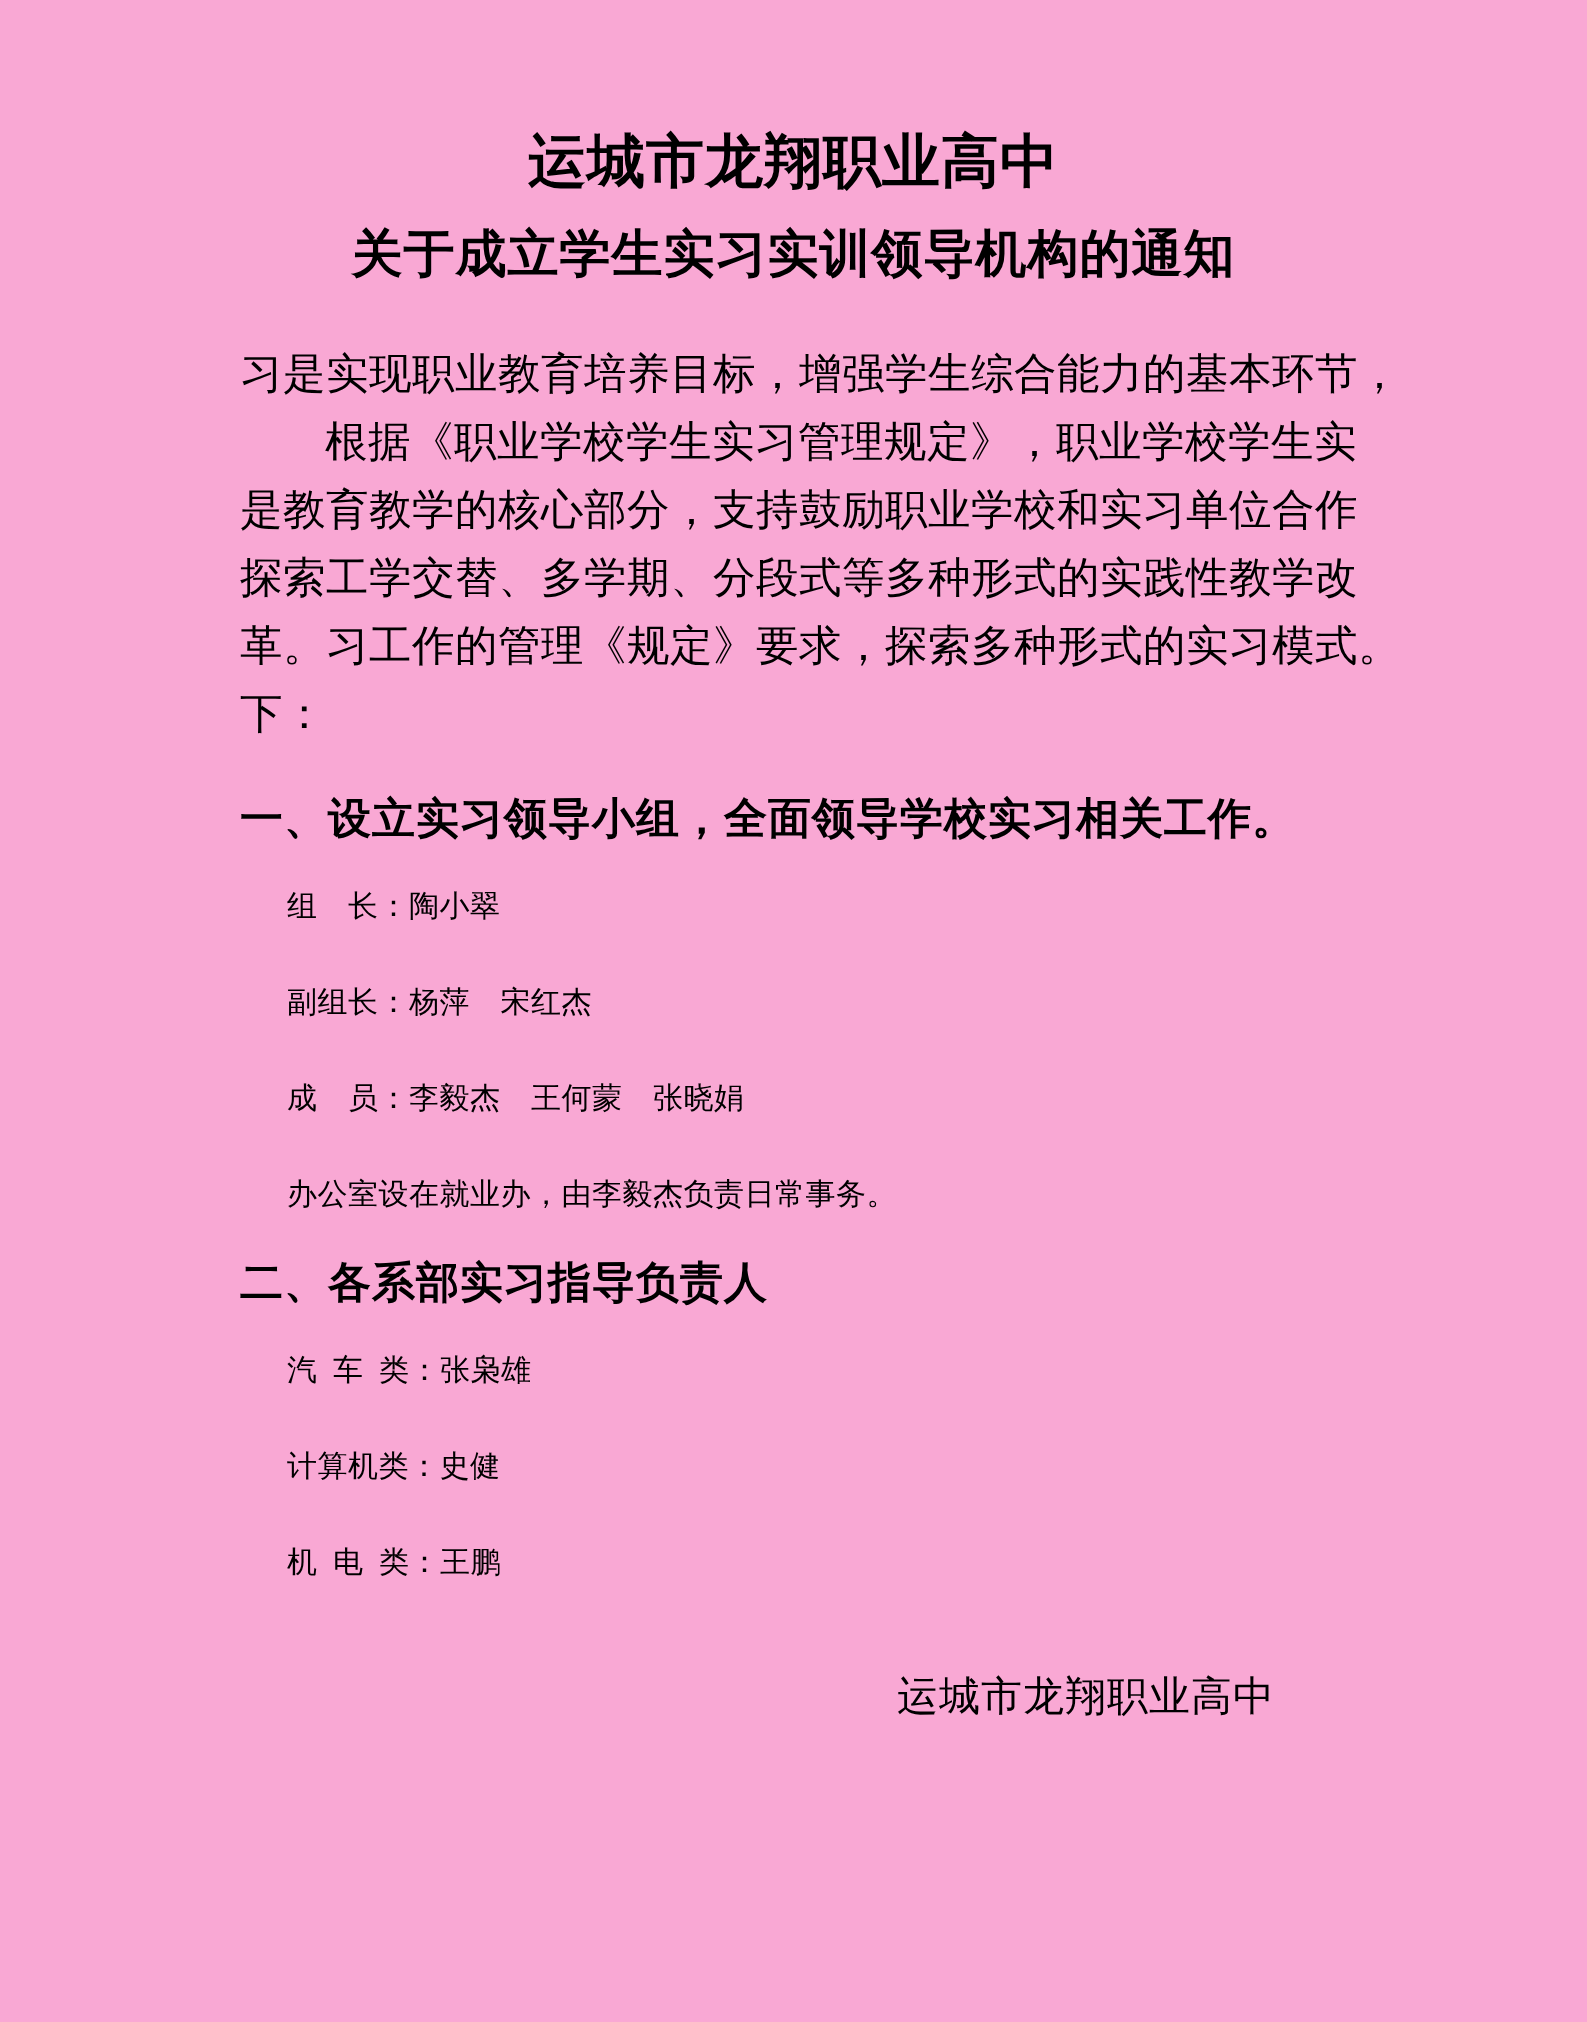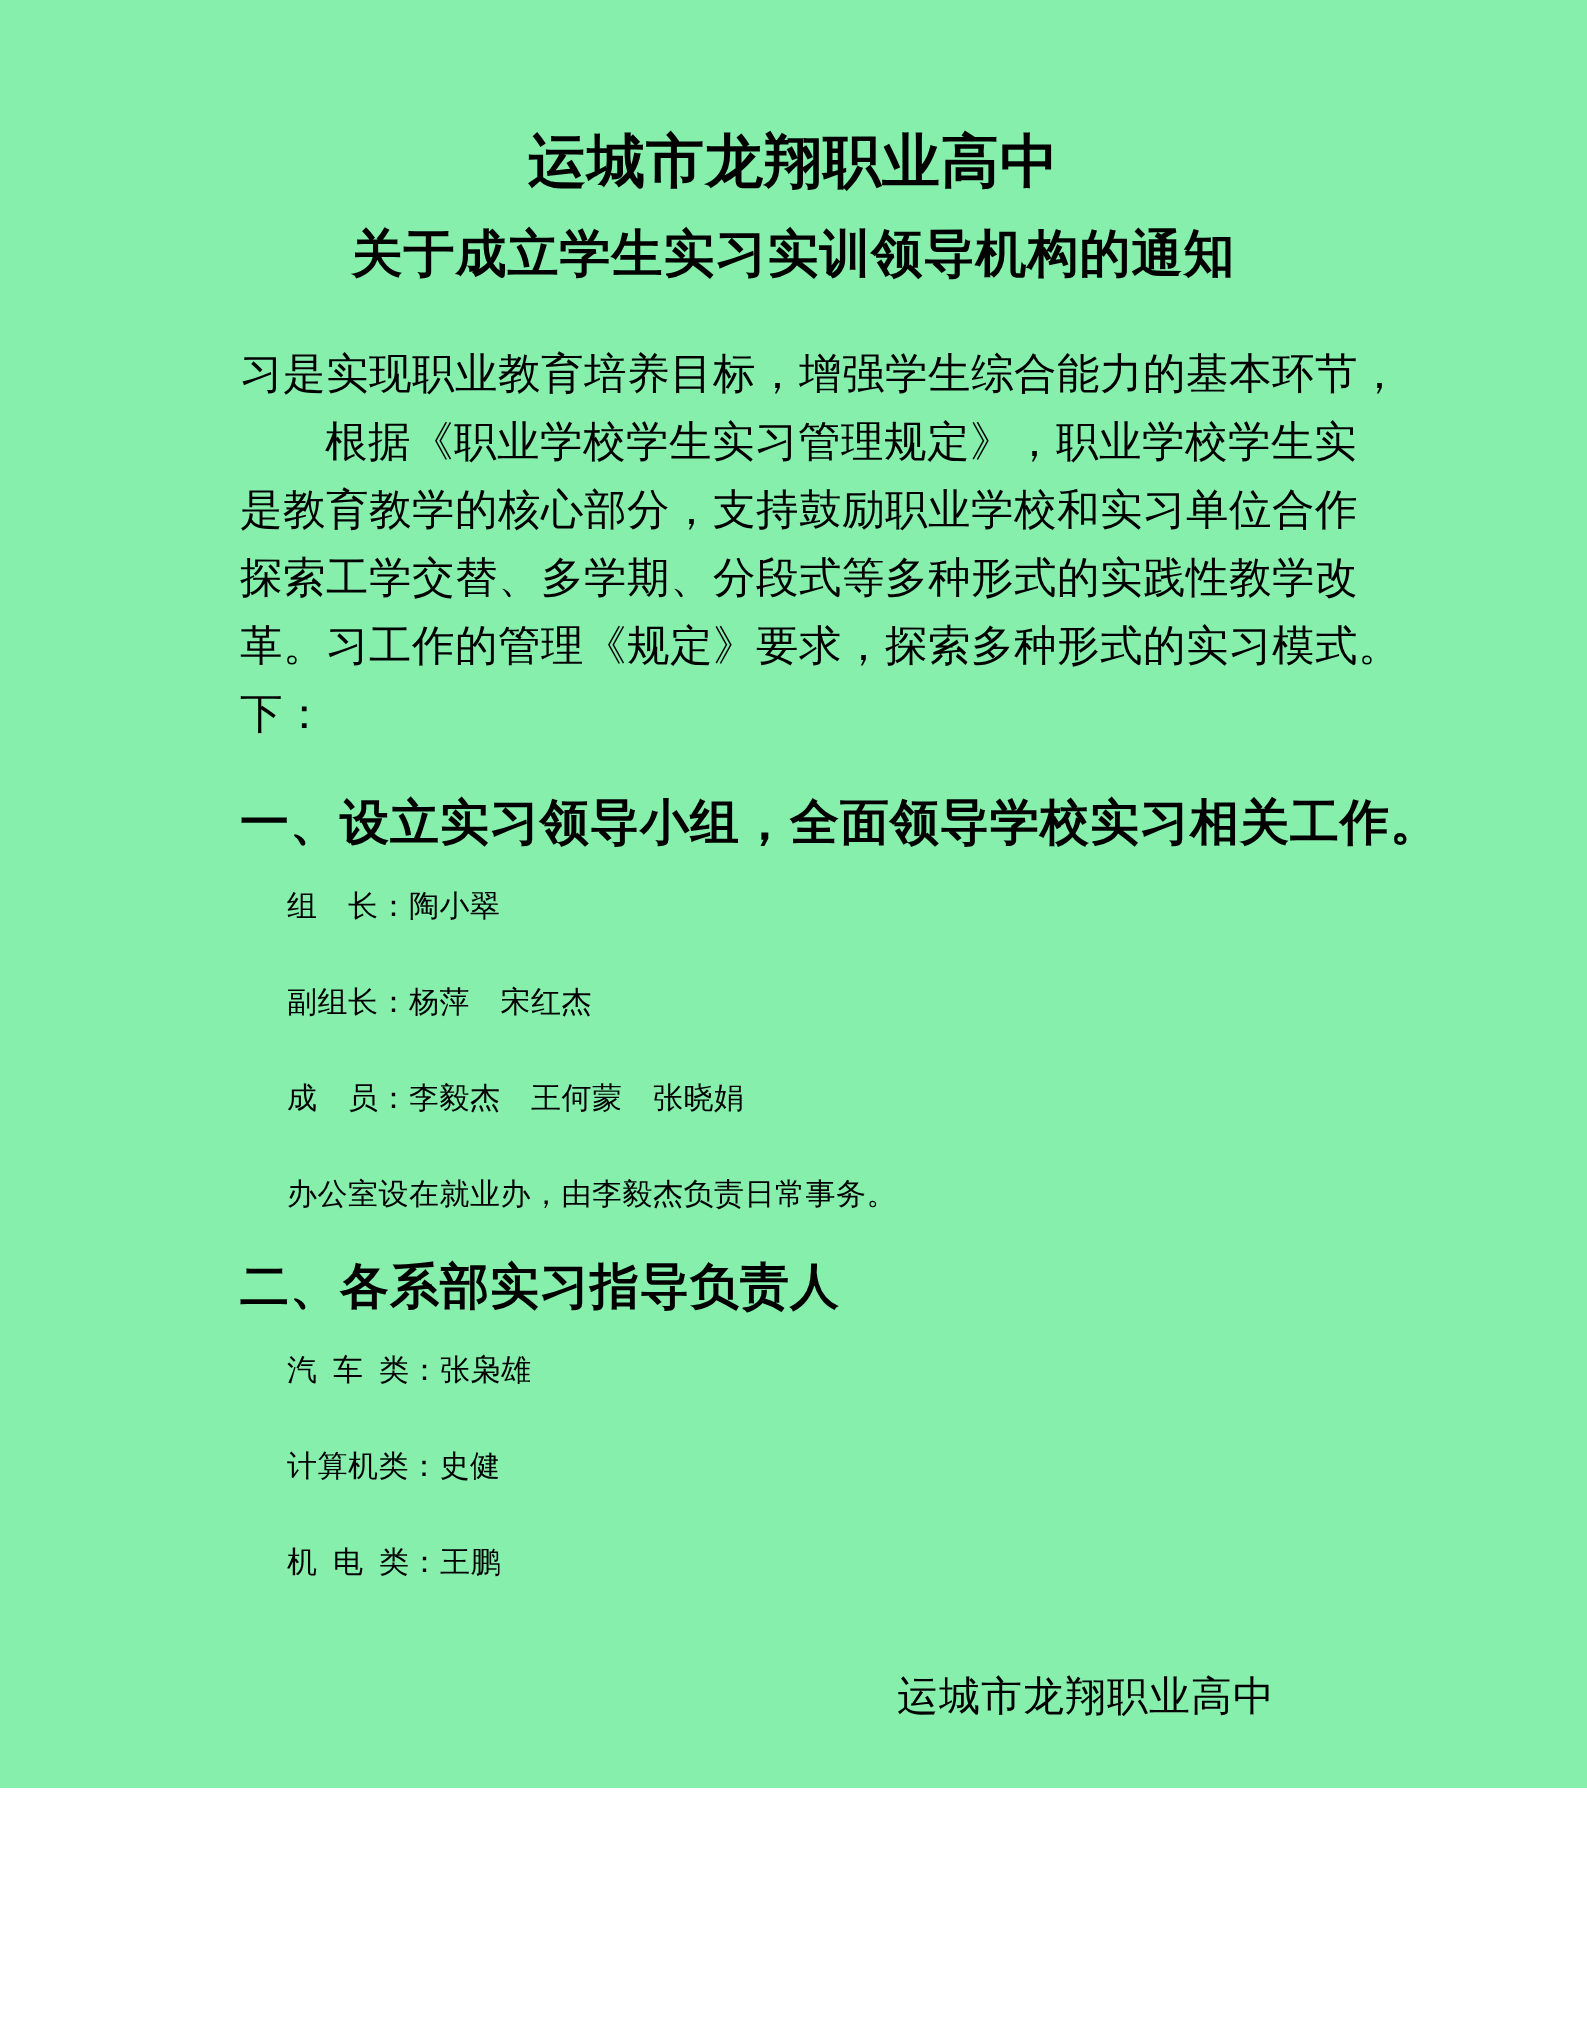--- a/index.html
+++ b/index.html
@@ -3,23 +3,23 @@
 <meta charset="utf-8">
 <style>
   html, body {
     margin: 0;
     padding: 0;
     background: #ffffff;
   }
   .page {
     position: relative;
     width: 1587px;
-    height: 1788px;
+    height: 2022px;
     margin: 0 auto;
-    background: #86efac;
+    background: #f9a8d4;
     color: #000000;
     box-sizing: border-box;
     padding: 118px 240px 0 240px;
     overflow: hidden;
     font-family: "Liberation Serif", "DejaVu Serif", serif;
   }
   .title {
     text-align: center;
     font-family: "Liberation Sans", "DejaVu Sans", sans-serif;
     font-weight: 900;
@@ -39,23 +39,23 @@
   }
   .pline {
     white-space: nowrap;
     letter-spacing: 0.5px;
   }
   .pline.indent {
     text-indent: 2em;
   }
   .sec-heading {
     margin-top: 38px;
-    font-family: Liberation Sans, sans-serif;
+    font-family: Liberation Mono, monospace;
     font-weight: 700;
-    font-size: 49px;
+    font-size: 43px;
     line-height: 72px;
     letter-spacing: 1px;
     white-space: nowrap;
   }
   .sec2-heading {
     margin-top: 8px;
   }
   .row {
     font-size: 30px;
     line-height: 96px;

